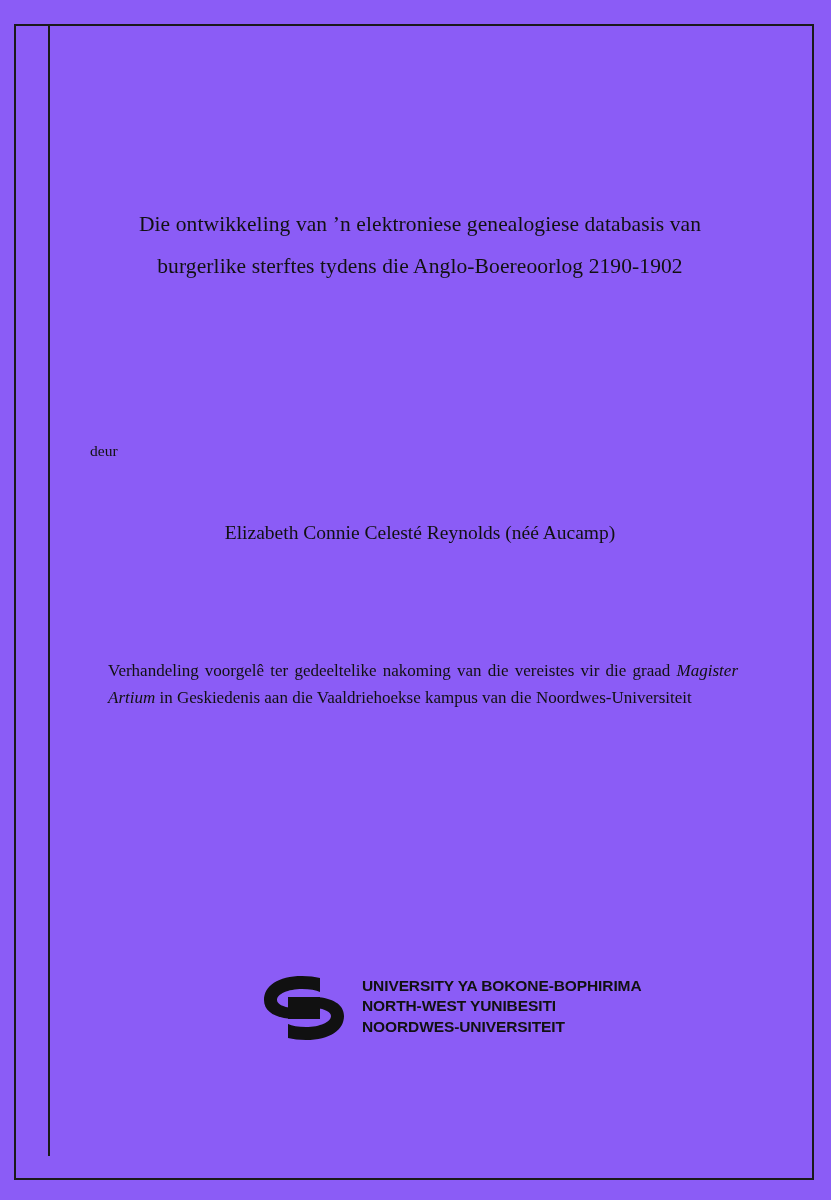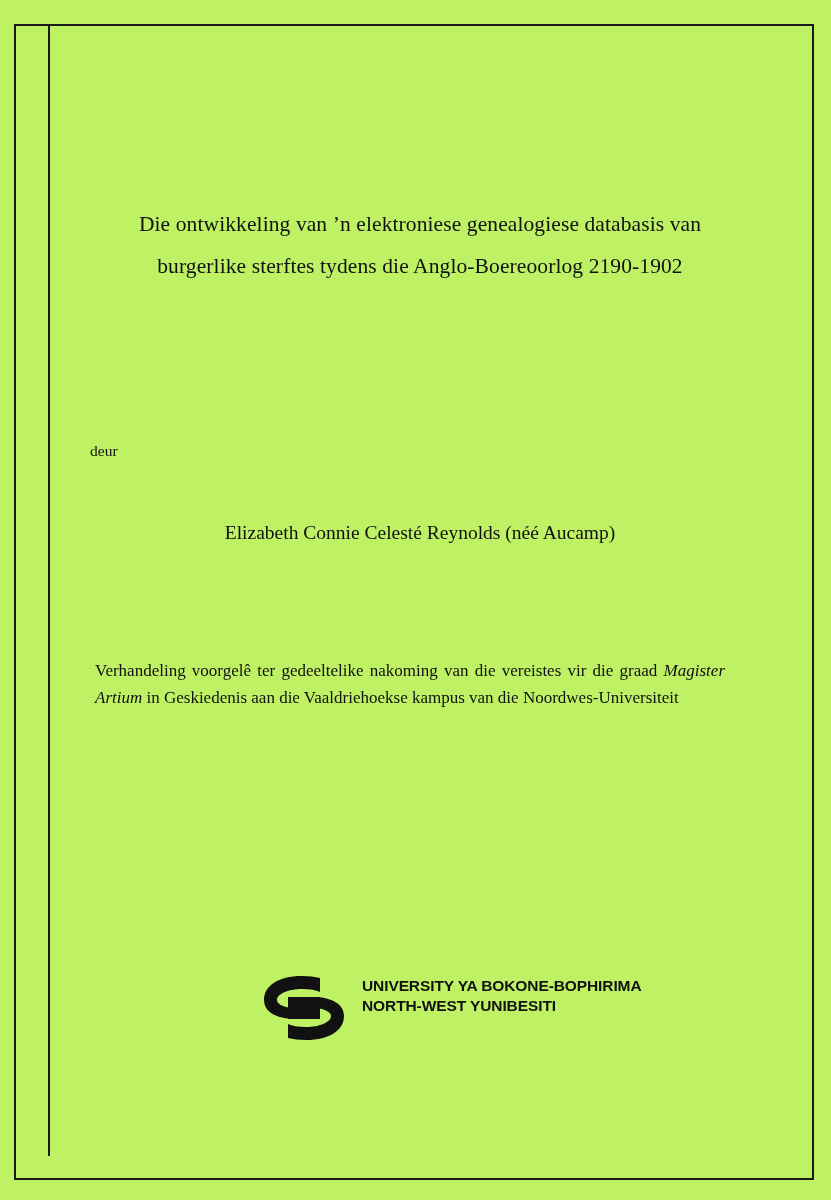--- a/index.html
+++ b/index.html
@@ -11,21 +11,21 @@
     width: 831px;
     height: 1200px;
     font-family: "Liberation Serif", serif;
     color: #111111;
     overflow: hidden;
   }
   .page {
     position: relative;
     width: 831px;
     height: 1200px;
-    background: #bef264;
+    background: #8b5cf6;
   }
   
   .scan-frame {
     position: absolute;
     left: 14px;
     top: 24px;
     width: 800px;
     height: 1156px;
     border: 2px solid #1a1a1a;
     box-sizing: border-box;
@@ -76,21 +76,21 @@
     top: 498px;
     left: 0;
     width: 660px;
     text-align: center;
     font-size: 19.5px;
   }
 
   .statement {
     position: absolute;
     top: 634px;
-    left: 5px;
+    left: 18px;
     width: 630px;
     font-size: 17px;
     line-height: 1.58;
     text-align: justify;
   }
   .statement em {
     font-style: italic;
   }
 
   .supervisor {
@@ -174,17 +174,18 @@
           <g fill="#111111">
             <path d="M52 6 C28 6 14 16 14 30 C14 42 26 48 42 49 L42 38 C33 37 27 34 27 30 C27 24 38 19 52 19 C60 19 66 20 70 22 L70 8 C65 6.8 59 6 52 6 Z"></path>
             <path d="M56 70 C80 70 94 60 94 46 C94 34 82 28 66 27 L66 38 C75 39 81 42 81 46 C81 52 70 57 56 57 C48 57 42 56 38 54 L38 68 C43 69.2 49 70 56 70 Z"></path>
             <rect x="38" y="27" width="32" height="22"></rect>
           </g>
         </svg>
       </div>
       <div class="logo-text">
         <div>UNIVERSITY YA BOKONE-BOPHIRIMA</div>
         <div>NORTH-WEST YUNIBESITI</div>
+        <div>NOORDWES-UNIVERSITEIT</div>
       </div>
     </div>
 
   </div>
 </div>
 
 </body></html>

